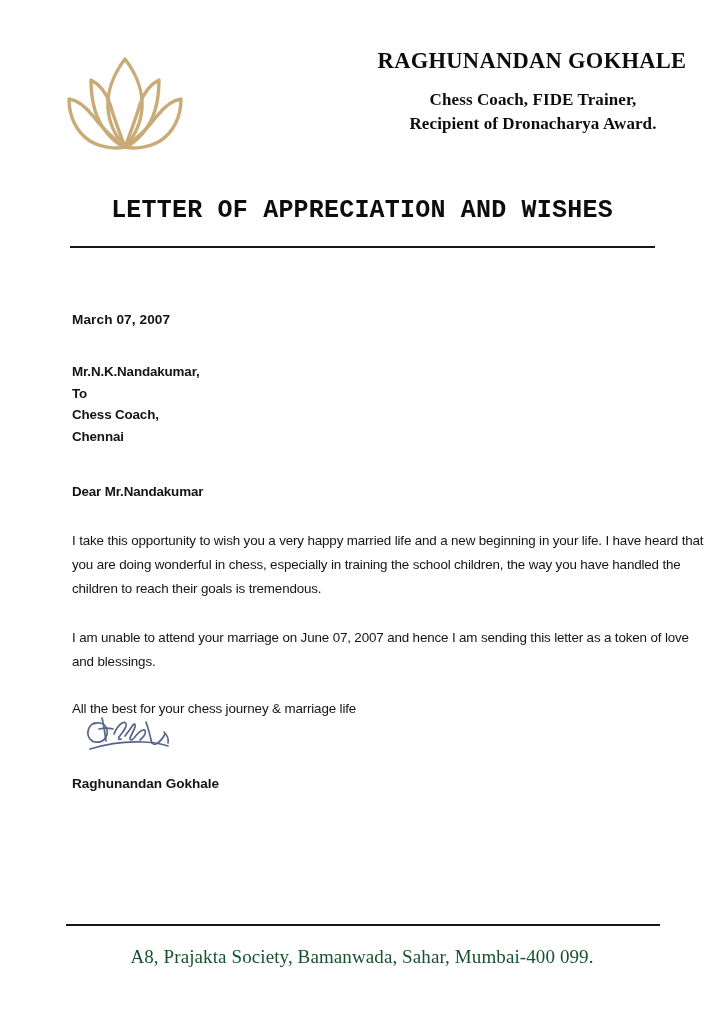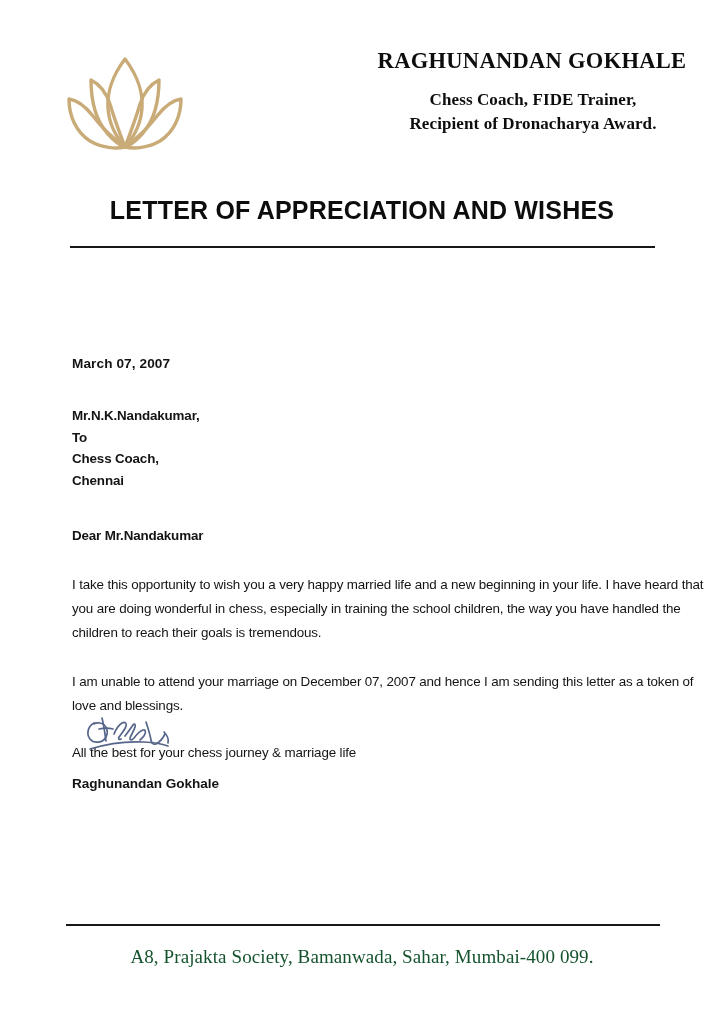--- a/index.html
+++ b/index.html
@@ -70,21 +70,21 @@
     letter-spacing: 0.1px;
   }
 
   
   .doc-title {
     position: absolute;
     top: 196px;
     left: 0;
     width: 724px;
     text-align: center;
-    font-family: Liberation Sans, sans-serif;
+    font-family: Liberation Mono, monospace;
     font-size: 25px;
     font-weight: bold;
     letter-spacing: 0.2px;
     color: #0d0d0d;
   }
 
   .rule {
     position: absolute;
     left: 70px;
     width: 585px;
@@ -100,21 +100,20 @@
   .body-block {
     position: absolute;
     left: 72px;
     top: 312px;
     width: 640px;
     color: #141414;
     font-family: "Liberation Sans", "DejaVu Sans", sans-serif;
     font-size: 13.4px;
     font-weight: bold;
     letter-spacing: -0.15px;
-    margin-top: 44px;
   }
 
   .date-line {
     font-size: 13.6px;
     font-weight: bold;
     margin: 0 0 34px 0;
     letter-spacing: 0.1px;
   }
 
   .address-block {
@@ -233,21 +232,21 @@
       <div>Mr.N.K.Nandakumar,</div>
       <div>To</div>
       <div>Chess Coach,</div>
       <div>Chennai</div>
     </div>
 
     <div class="salutation">Dear Mr.Nandakumar</div>
 
     <p class="para">I take this opportunity to wish you a very happy married life and a new beginning in your life.  I have heard that you are doing wonderful in chess, especially in training the school children, the way you have handled the children to reach their goals is tremendous.</p>
 
-    <p class="para para-last">I am unable to attend your marriage on December 07, 2007 and hence I am sending this letter as a token of love and blessings.</p>
+    <p class="para para-last">I am unable to attend your marriage on June 07, 2007 and hence I am sending this letter as a token of love and blessings.</p>
 
     <p class="closing-line">All the best for your chess journey &amp; marriage life</p>
   </div>
 
   <div class="signature-area">
     <div class="signature-mark">
       <svg viewBox="0 0 110 48" xmlns="http://www.w3.org/2000/svg" fill="none" stroke="#56658a" stroke-width="1.7" stroke-linecap="round" stroke-linejoin="round">
         <path d="M16 11 C 10 14, 8 22, 12 27 C 16 32, 25 31, 28 25
                  C 31 19, 28 12, 22 11 C 19 10.5, 17 11, 16 12"></path>
         <path d="M24 6 C 26 14, 27 22, 28 29"></path>

